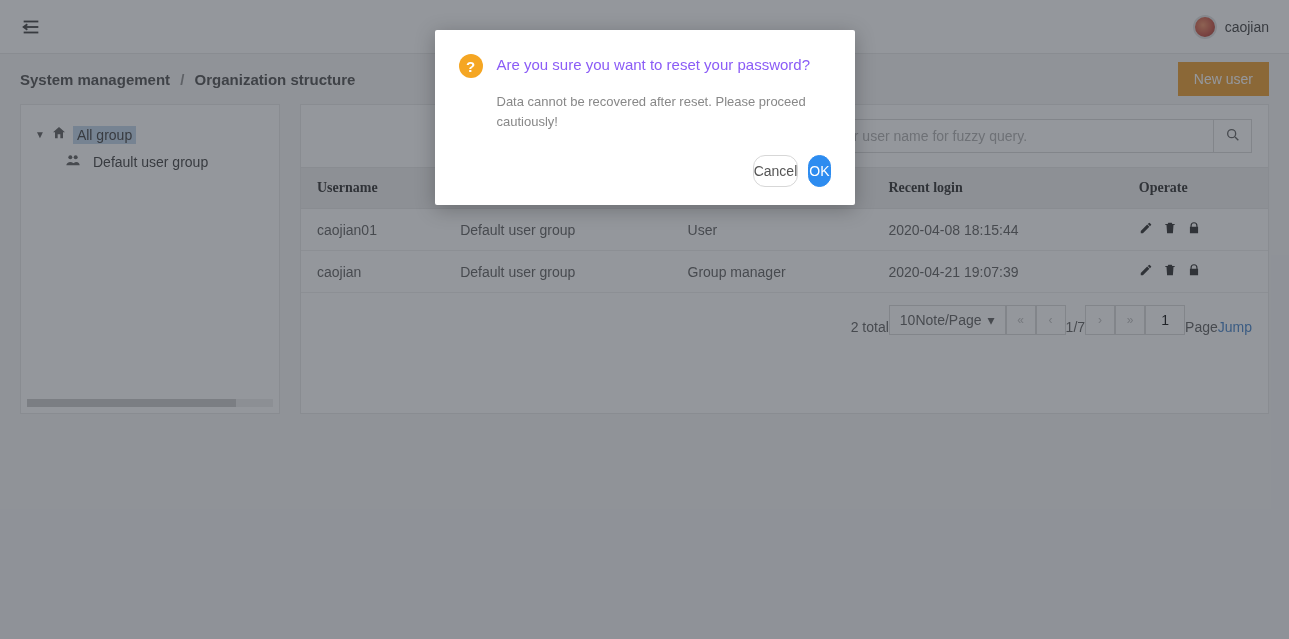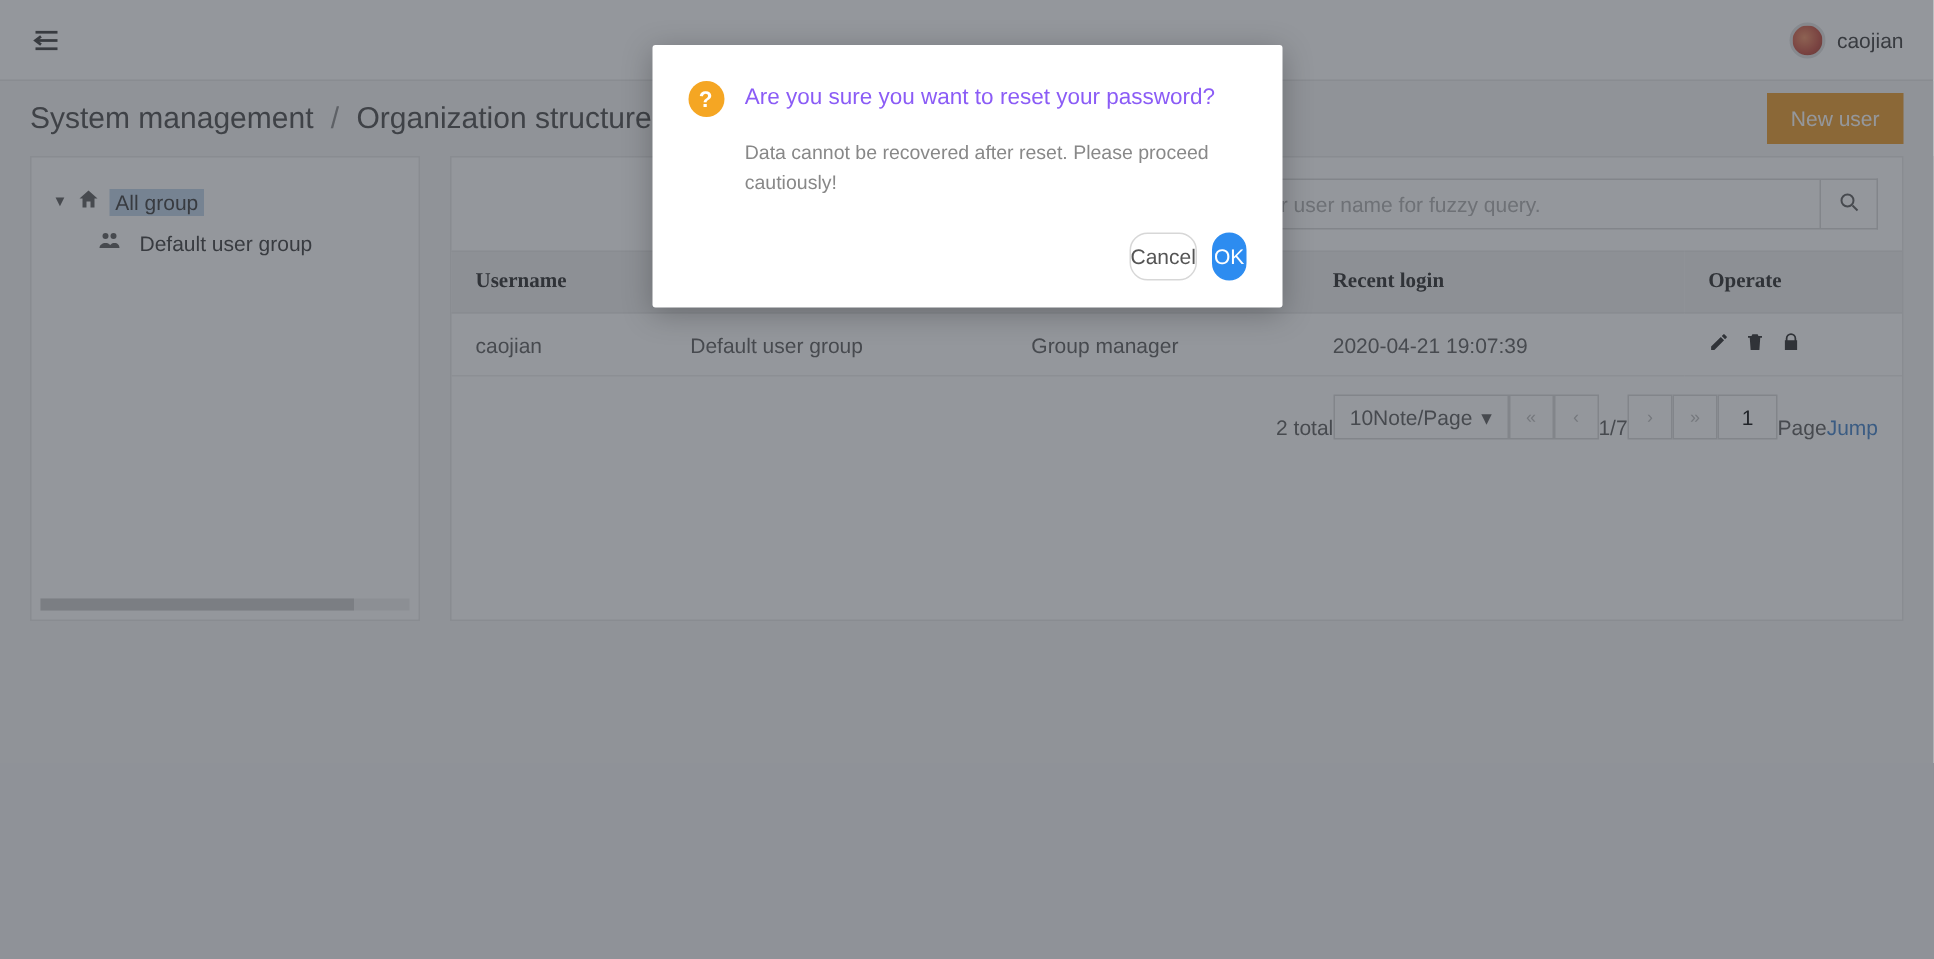--- a/index.html
+++ b/index.html
@@ -36,21 +36,21 @@
   .username-top { color: #333; font-size: 14px; }
 
   .breadcrumb-row {
     height: 50px;
     display: flex;
     align-items: center;
     justify-content: space-between;
     padding: 0 20px;
     background: #f5f5f5;
   }
-  .breadcrumb { color: #444; font-size: 20px; }
+  .breadcrumb { color: #444; font-size: 15px; font-weight: bold; }
   .breadcrumb .sep { margin: 0 6px; color: #888; }
   .new-user-btn {
     background: #ec971f;
     color: #fff;
     border: none;
     height: 34px;
     padding: 0 16px;
     font-size: 14px;
     cursor: pointer;
   }
@@ -265,20 +265,39 @@
       <thead>
         <tr>
           <th>Username</th>
           <th>Belonging group</th>
           <th>Role types</th>
           <th>Recent login</th>
           <th>Operate</th>
         </tr>
       </thead>
       <tbody>
+        <tr>
+          <td>caojian01</td>
+          <td>Default user group</td>
+          <td>User</td>
+          <td>2020-04-08 18:15:44</td>
+          <td>
+            <div class="op-icons">
+              <span><svg width="14" height="14" viewBox="0 0 24 24" fill="#222">
+                    <path d="M3 17.25V21h3.75L17.81 9.94l-3.75-3.75L3 17.25zM20.71 7.04a1 1 0 000-1.41l-2.34-2.34a1 1 0 00-1.41 0l-1.83 1.83 3.75 3.75 1.83-1.83z"></path>
+                  </svg></span>
+              <span><svg width="14" height="14" viewBox="0 0 24 24" fill="#222">
+                    <path d="M6 7h12l-1 14H7L6 7zm3-4h6l1 2h4v2H4V5h4l1-2z"></path>
+                  </svg></span>
+              <span><svg width="14" height="14" viewBox="0 0 24 24" fill="#222">
+                    <path d="M6 10V8a6 6 0 1112 0v2h1v11H5V10h1zm2 0h8V8a4 4 0 10-8 0v2z"></path>
+                  </svg></span>
+            </div>
+          </td>
+        </tr>
         <tr>
           <td>caojian</td>
           <td>Default user group</td>
           <td>Group manager</td>
           <td>2020-04-21 19:07:39</td>
           <td>
             <div class="op-icons">
               <span><svg width="14" height="14" viewBox="0 0 24 24" fill="#222">
                     <path d="M3 17.25V21h3.75L17.81 9.94l-3.75-3.75L3 17.25zM20.71 7.04a1 1 0 000-1.41l-2.34-2.34a1 1 0 00-1.41 0l-1.83 1.83 3.75 3.75 1.83-1.83z"></path>
                   </svg></span>

